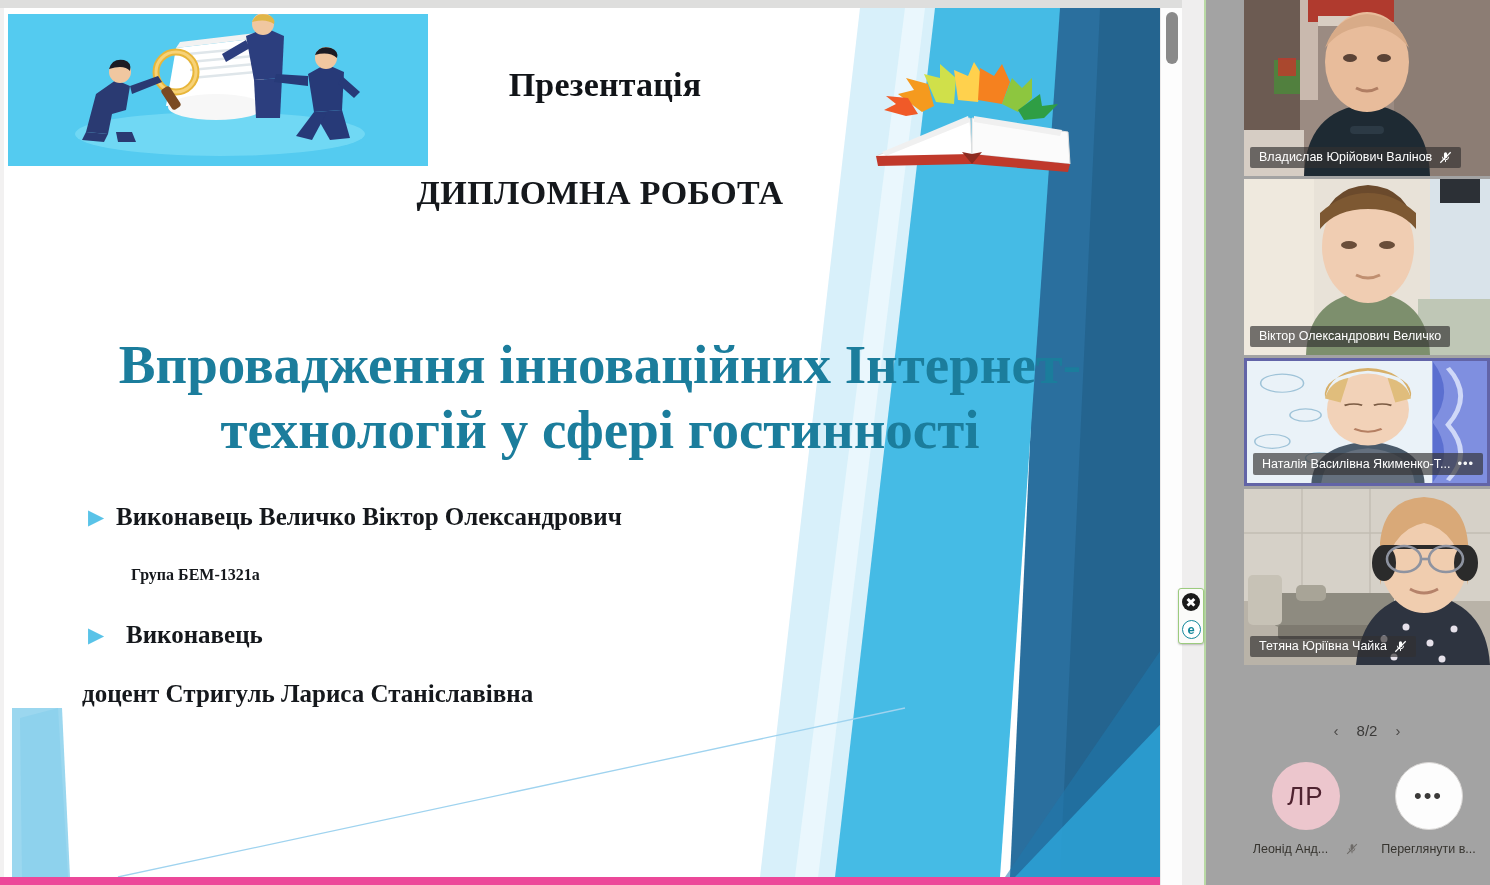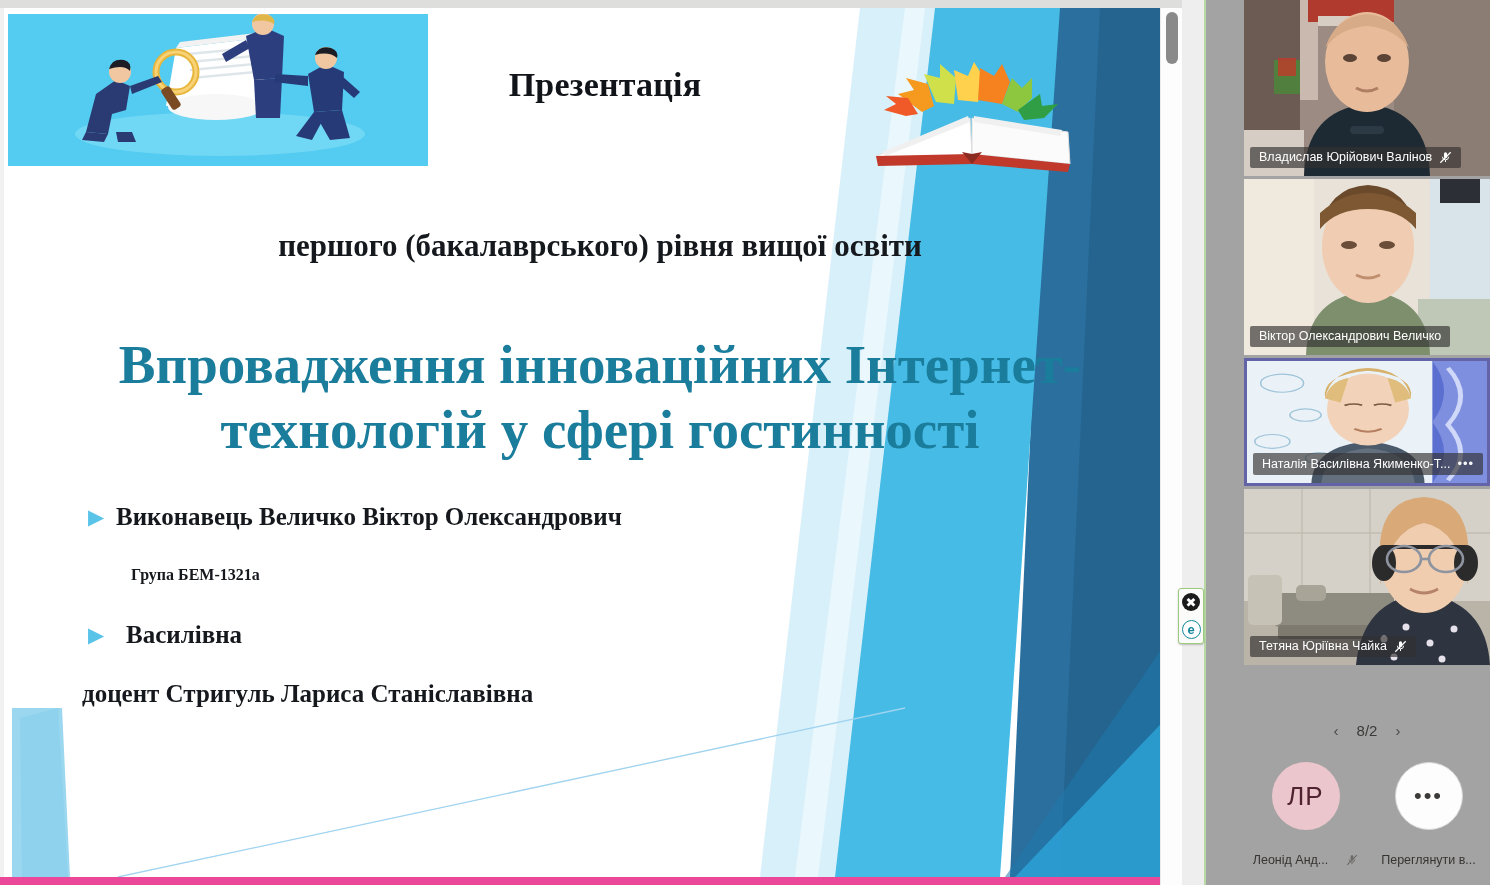--- a/index.html
+++ b/index.html
@@ -185,21 +185,21 @@
     display:flex; align-items:center; justify-content:center;
     font-size:26px; letter-spacing:1px; cursor:pointer;
   }
   .overflow-btn{
     width:68px; height:68px; border-radius:50%;
     background:#fdfdfd; border:1px solid #d8d6d4;
     display:flex; align-items:center; justify-content:center;
     color:#3b3a39; font-size:22px; letter-spacing:2px; cursor:pointer;
   }
   .audio-label{
-    margin-top:23px; display:flex; align-items:center; gap:18px;
+    margin-top:12px; display:flex; align-items:center; gap:18px;
     font-size:12.5px; color:#36342f; white-space:nowrap;
   }
   .audio-label .mic-muted{ width:12px; height:12px; }
   .audio-label .txt{ max-width:82px; overflow:hidden; text-overflow:ellipsis; }
   .audio-label.wide .txt{ max-width:104px; }
 </style>
 </head>
 <body>
 
 <div id="app">
@@ -299,39 +299,39 @@
           <path d="M112 56 L200 70 L198 76 L112 62 Z" fill="#f0f0f0"></path>
 
           <path d="M14 96 L110 94 L208 104 L206 112 L110 104 L16 106 Z" fill="#c0392b"></path>
           <path d="M100 92 L110 94 L120 92 L110 104 Z" fill="#8e2b20"></path>
         </svg>
       </div>
 
       <div class="slide-text">
         <div class="t-presentation">Презентація</div>
 
-
-        <div class="t-level">першого (бакалаврського) рівня вищої освіти</div>
+        <div class="t-diploma">ДИПЛОМНА РОБОТА</div>
+
 
         <div class="t-maintitle">
           <span class="ln">Впровадження інноваційних Інтернет-</span>
           <span class="ln">технологій у сфері гостинності</span>
         </div>
 
         <div class="bullets">
           <div class="brow b-performer">
             <span class="bmarker">▶</span>
             <span class="btext">Виконавець Величко Віктор Олександрович</span>
           </div>
 
           <div class="b-group">Група  БЕМ-1321а</div>
 
           <div class="brow b-supervisor">
             <span class="bmarker">▶</span>
-            <span class="btext">Василівна</span>
+            <span class="btext">Виконавець</span>
           </div>
 
           <div class="b-docent">доцент Стригуль Лариса Станіславівна</div>
         </div>
       </div>
     </div>
 
     <div class="stage-scroll">
       <div class="thumb"></div>
     </div>

